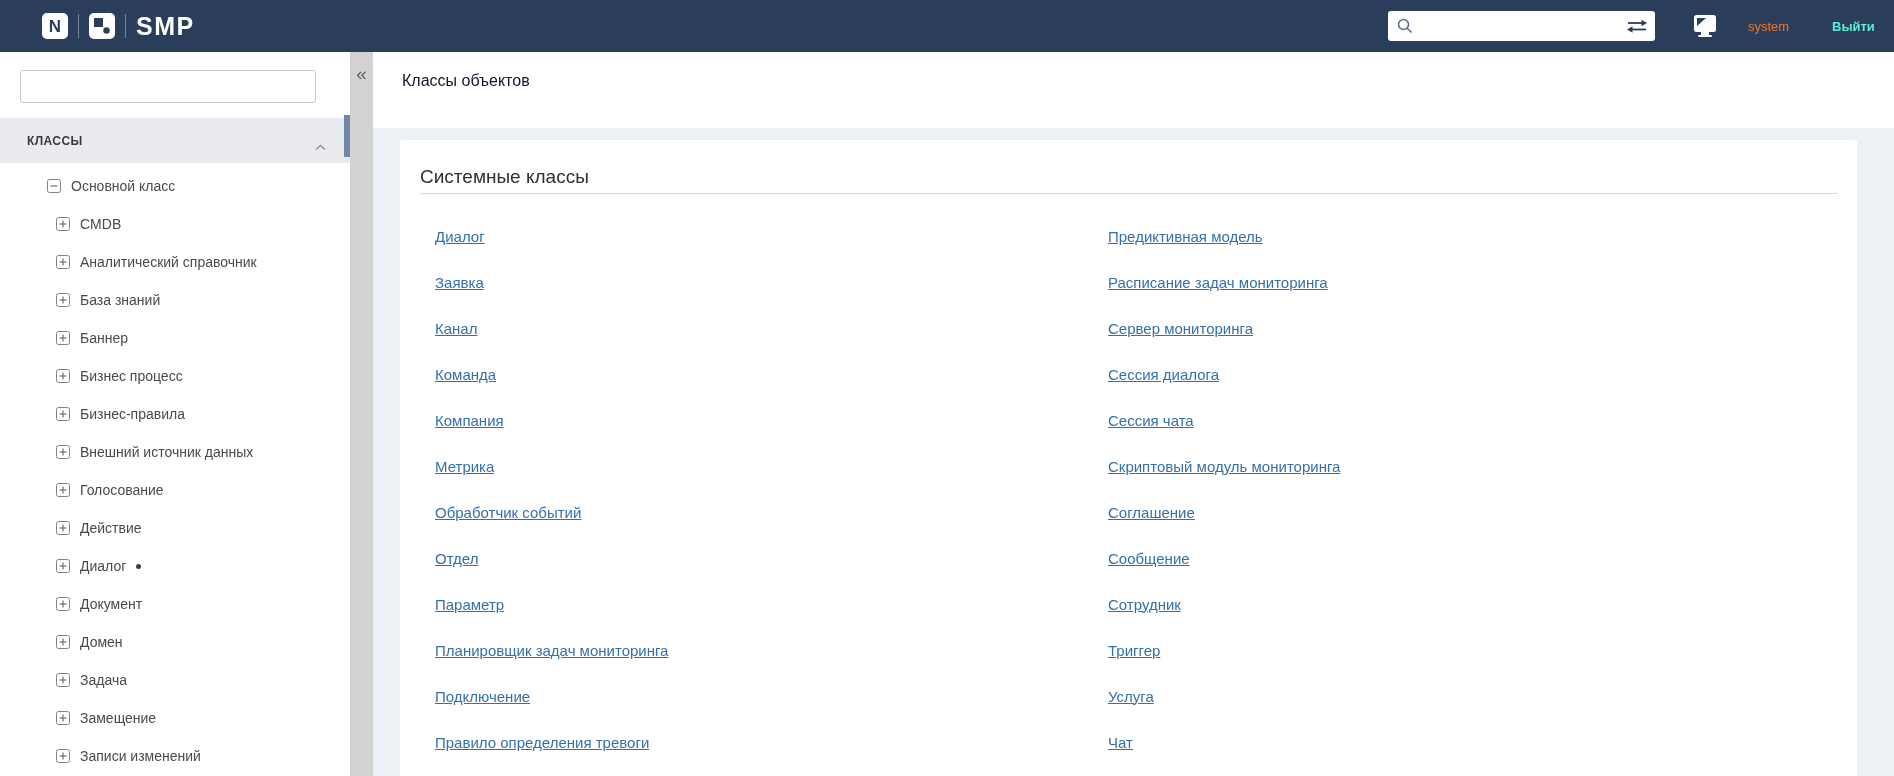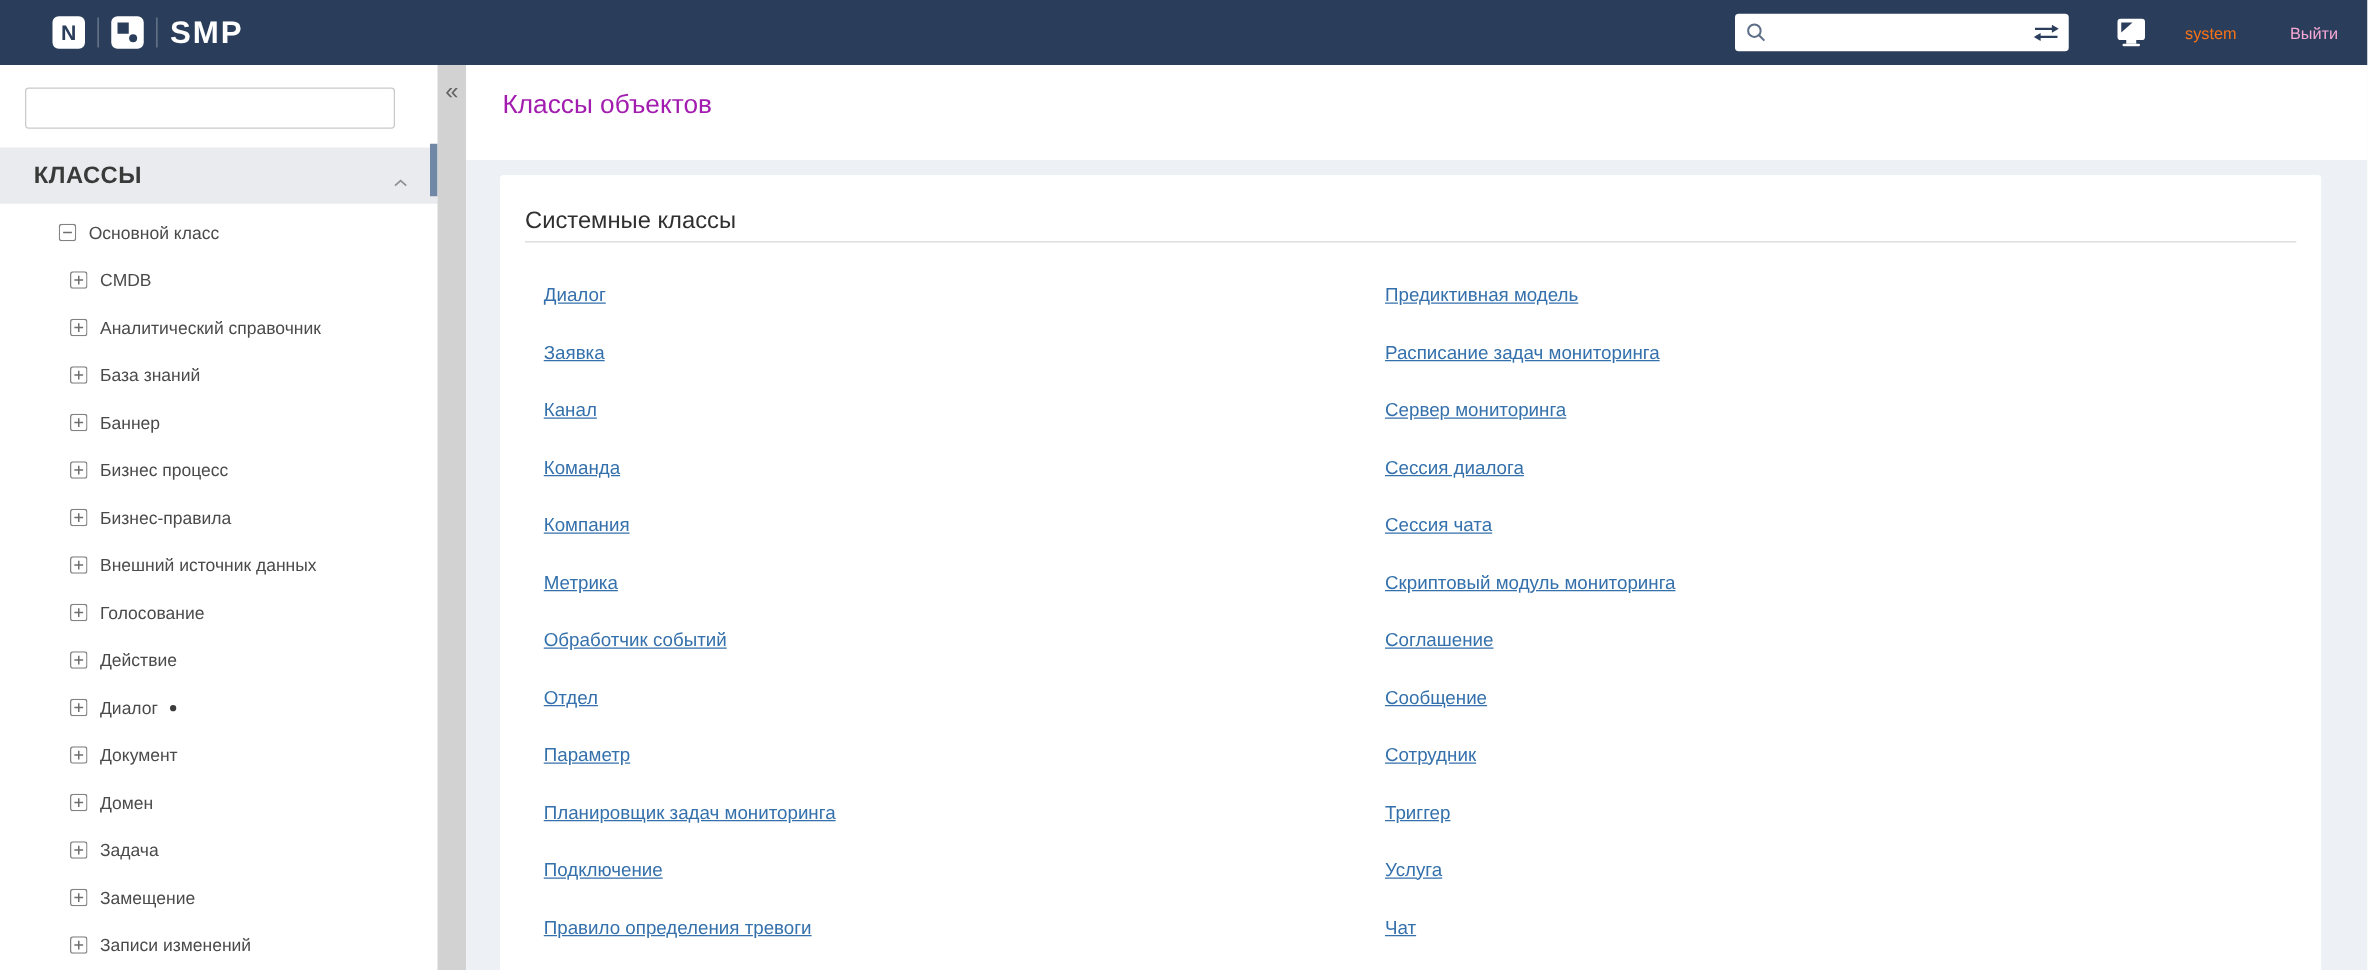--- a/index.html
+++ b/index.html
@@ -22,50 +22,50 @@
   .hdr-search input { border:none; outline:none; flex:1; height:100%; font-size:13px;
                       background:transparent; padding:0 4px; color:#333;
                       font-family:"Liberation Sans", sans-serif;}
   .hdr-search .mag { margin-left:8px; display:flex; }
   .hdr-search .sliders { margin-right:7px; display:flex; cursor:pointer; }
 
   .monitor { position:absolute; left:1692px; top:14px; display:flex; cursor:pointer; }
   .hdr-user { position:absolute; left:1748px; top:0; height:52px; display:flex; align-items:center;
               color:#f97316; font-size:13px; font-weight:500; cursor:pointer; }
   .hdr-logout { position:absolute; left:1832px; top:0; height:52px; display:flex; align-items:center;
-                color:#f9a8d4; font-size:13px; font-weight:400; cursor:pointer; }
+                color:#5eead4; font-size:13px; font-weight:700; cursor:pointer; }
 
   
   .sidebar { position:absolute; left:0; top:52px; width:350px; height:724px; background:#fff; }
   .side-search { position:absolute; left:20px; top:18px; width:296px; height:33px;
                  border:1px solid #c9c9c9; border-radius:3px; font-size:14px; padding:0 10px;
                  outline:none; color:#333; font-family:"Liberation Sans", sans-serif; }
   .side-section { position:absolute; left:0; top:66px; width:350px; height:45px;
                   background:#e9ebee; display:flex; align-items:center; cursor:pointer; }
-  .side-section-label { margin-left:27px; font-size:19px; font-weight:700; color:#3a3a3a; letter-spacing:.4px; }
+  .side-section-label { margin-left:27px; font-size:12px; font-weight:700; color:#3a3a3a; letter-spacing:.4px; }
   .side-section .chev { position:absolute; right:24px; top:19px; }
   .side-thumb { position:absolute; left:344px; top:63px; width:6px; height:42px; background:#7187a6; }
 
   .tree { position:absolute; left:0; top:115px; width:344px; }
   .tree-item { height:38px; display:flex; align-items:center; cursor:pointer; }
   .tree-item.root { padding-left:47px; }
   .tree-item.child { padding-left:56px; }
   .tree-item .box { display:flex; margin-right:10px; flex:0 0 auto; }
   .tree-item .lbl { font-size:14px; color:#4a4a4a; white-space:nowrap; }
   .tree-item .dot { width:5px; height:5px; border-radius:50%; background:#3c3c3c; margin-left:10px; }
 
   
   .strip { position:absolute; left:350px; top:52px; width:23px; height:724px; background:#d2d2d2; cursor:pointer; }
   .strip .arrows { position:absolute; left:0; top:12px; width:23px; text-align:center;
                    color:#636363; font-size:19px; line-height:1; }
 
   
   .main { position:absolute; left:373px; top:52px; width:1521px; height:724px; background:#edf0f4; }
   .main-titlebar { position:absolute; left:0; top:0; width:1521px; height:76px; background:#fff; }
-  .main-title { position:absolute; left:29px; top:20px; font-size:21px; color:#a21caf; }
+  .main-title { position:absolute; left:29px; top:20px; font-size:16px; color:#0f172a; }
 
   .card { position:absolute; left:27px; top:88px; width:1457px; height:700px;
           background:#fff; border-radius:3px 3px 0 0; }
   .card-title { position:absolute; left:20px; top:26px; font-size:19px; font-weight:500; color:#303030; }
   .card-rule { position:absolute; left:20px; top:53px; width:1417px; height:1px; background:#d8d8d8; }
 
   .links-cols { position:absolute; left:0; top:73px; width:1457px; display:flex; }
   .links-col { list-style:none; }
   .links-col.c1 { width:708px; padding-left:35px; }
   .links-col.c2 { padding-left:0; }

